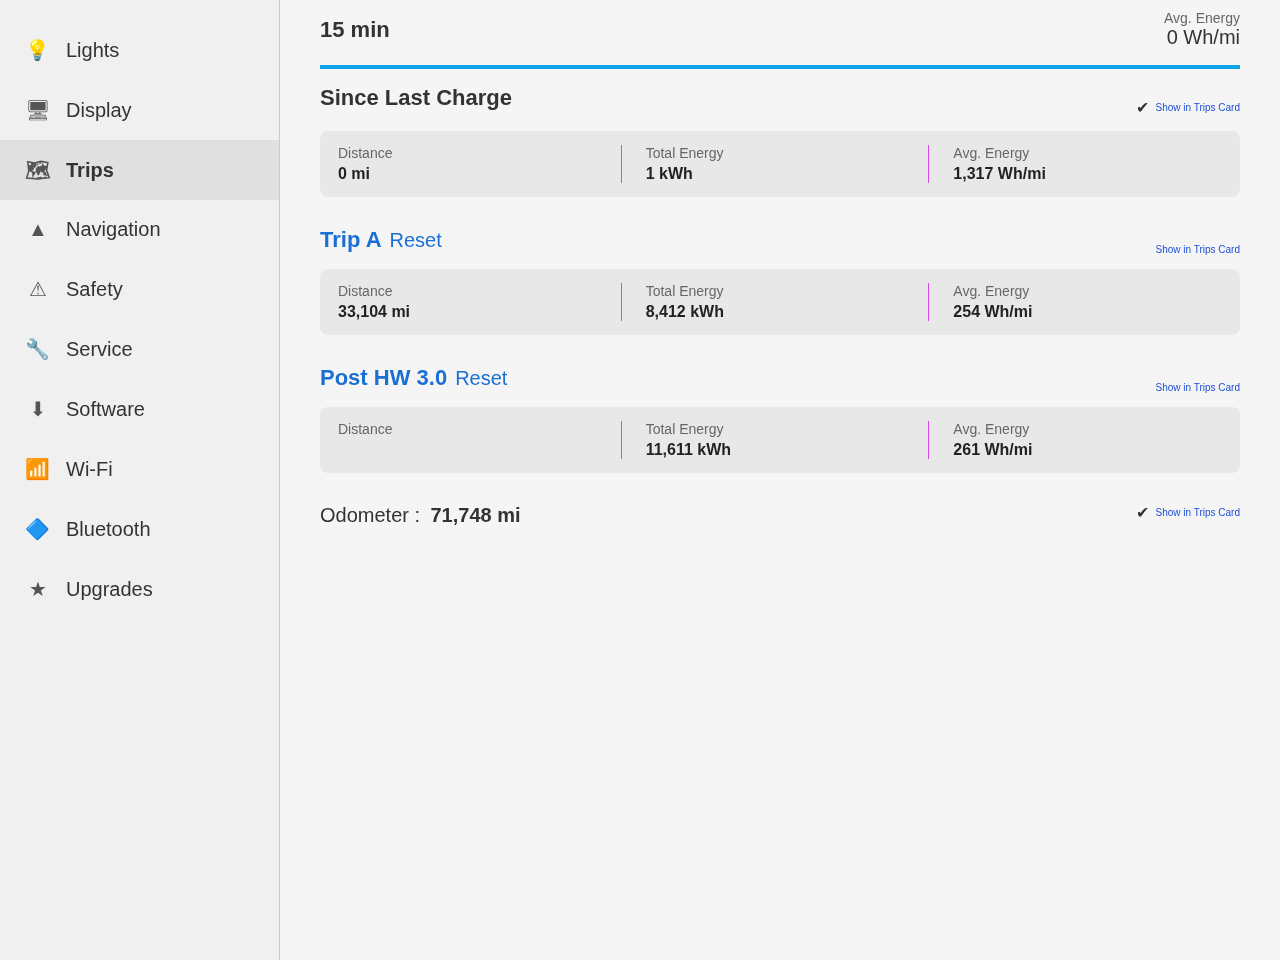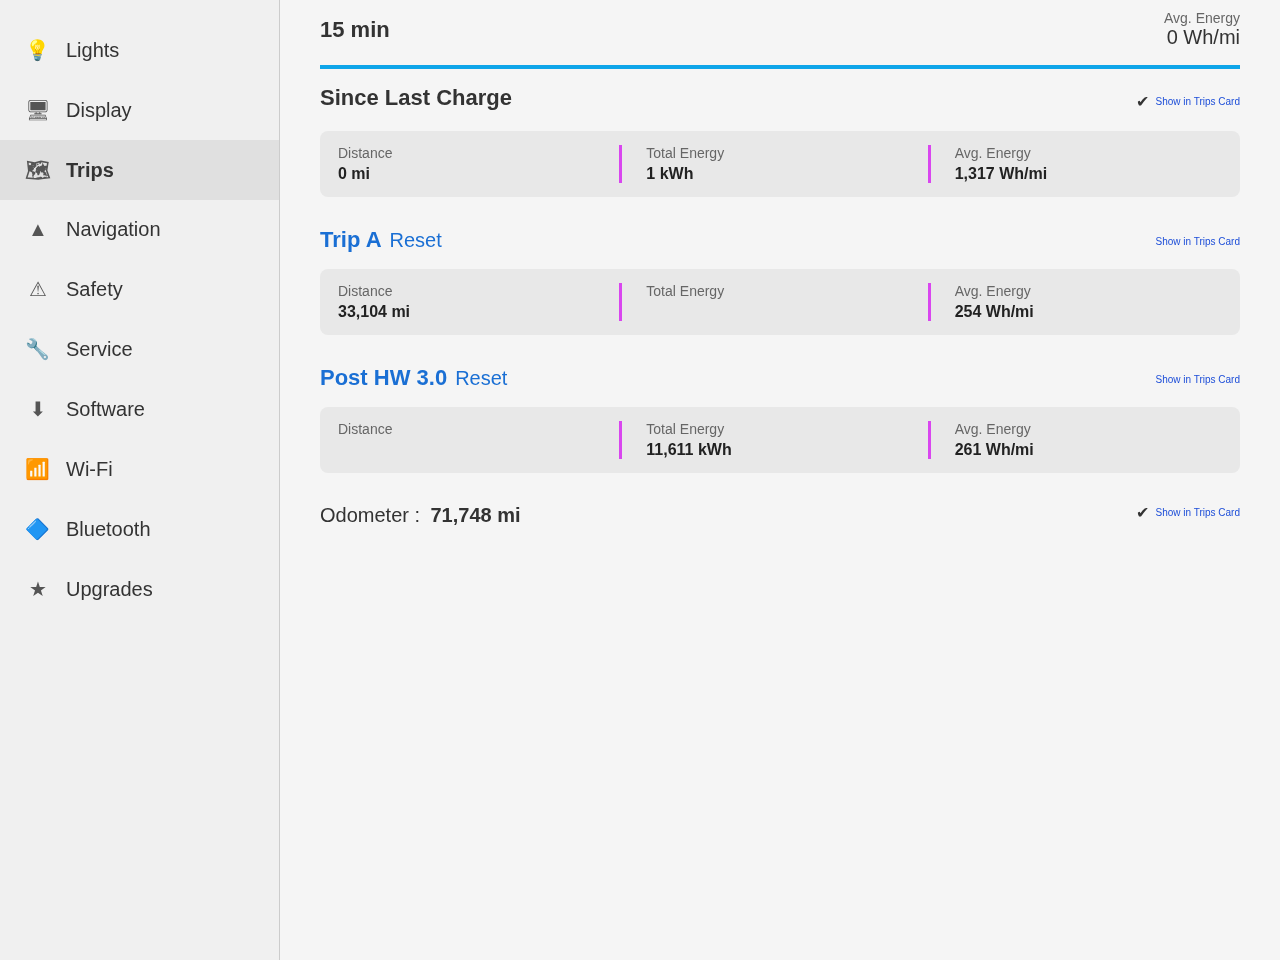--- a/index.html
+++ b/index.html
@@ -45,21 +45,21 @@
     .main-content {
       flex: 1;
       background: #f5f5f5;
       padding: 0 40px 40px 40px;
       overflow-y: auto;
     }
 
     .section-header-row {
       display: flex;
       justify-content: space-between;
-      align-items: center;
+      align-items: flex-end;
       margin-bottom: 8px;
     }
 
     .trip-header {
       display: flex;
       align-items: center;
       gap: 8px;
       margin-bottom: 8px;
     }
 
@@ -120,21 +120,21 @@
       display: flex;
       gap: 10px;
       margin-bottom: 24px;
     }
 
     .three-col-card .col {
       flex: 1;
     }
 
     .three-col-card .col:not(:last-child) {
-      border-right: 3px solid #d946ef;
+      border-right: 1px solid #d946ef;
       padding-right: 14px;
     }
 
     .three-col-card .col:not(:first-child) {
       padding-left: 14px;
     }
 
     .col-label {
       font-size: 14px;
       color: #666;
@@ -270,20 +270,21 @@
         <span class="show-in-trips-text">Show in Trips Card</span>
       </div>
     </div>
     <div class="three-col-card">
       <div class="col">
         <div class="col-label">Distance</div>
         <div class="col-value">33,104 mi</div>
       </div>
       <div class="col">
         <div class="col-label">Total Energy</div>
+        <div class="col-value">8,412 kWh</div>
       </div>
       <div class="col">
         <div class="col-label">Avg. Energy</div>
         <div class="col-value">254 Wh/mi</div>
       </div>
     </div>
   </div>
 
   <div class="section-block">
     <div class="section-header-row">

